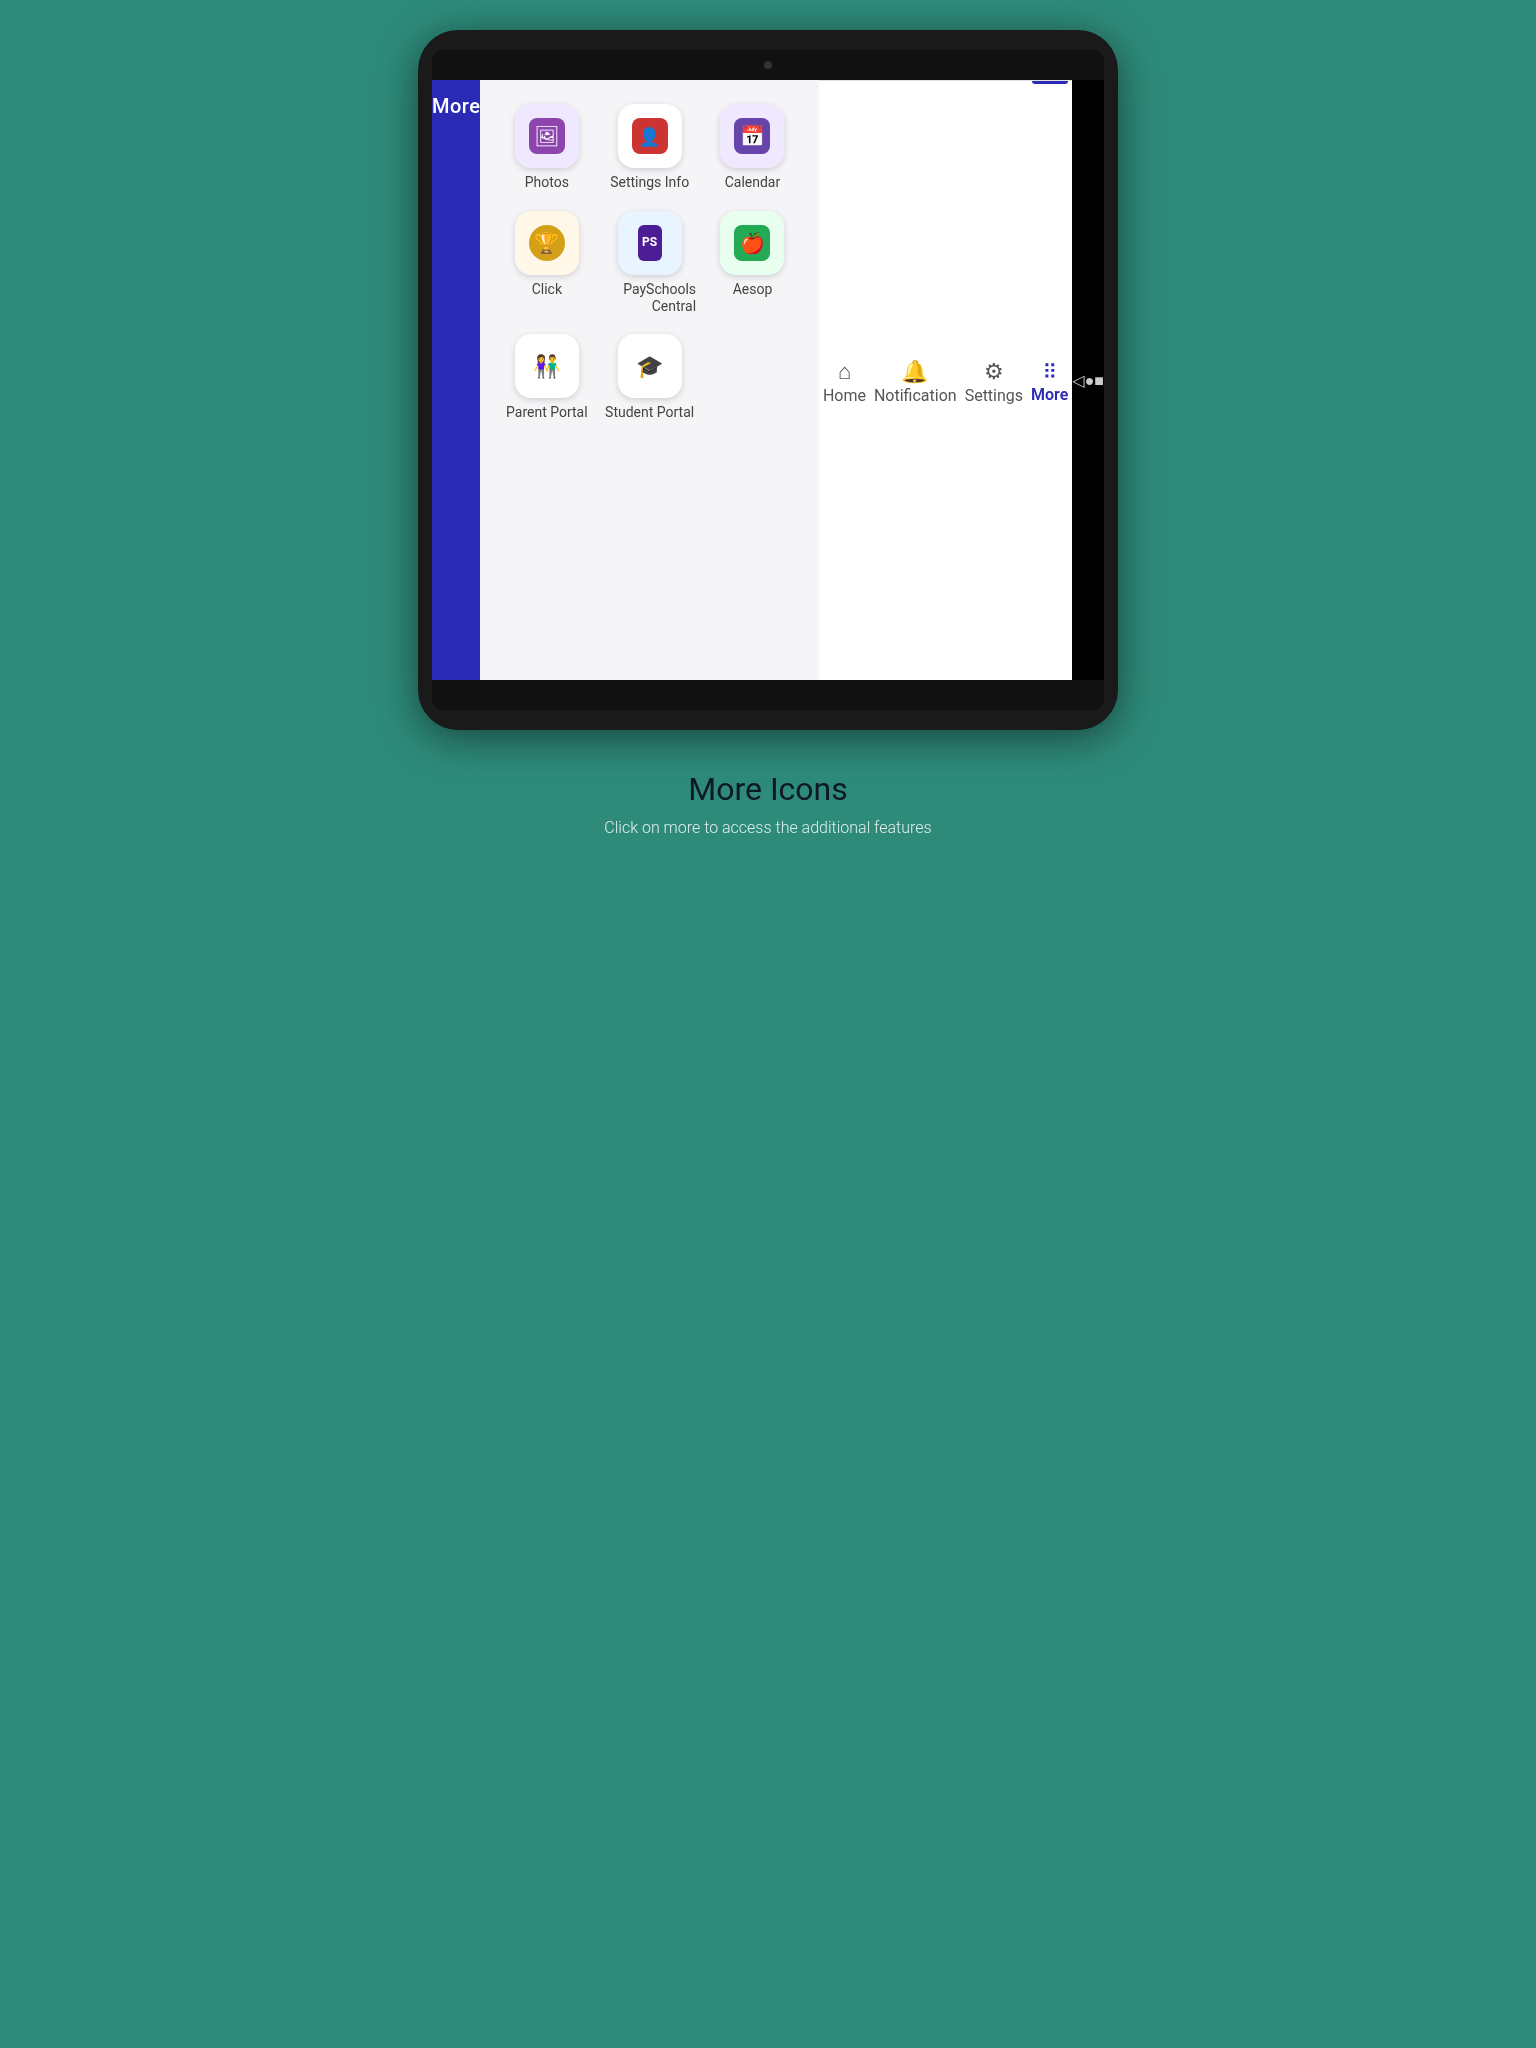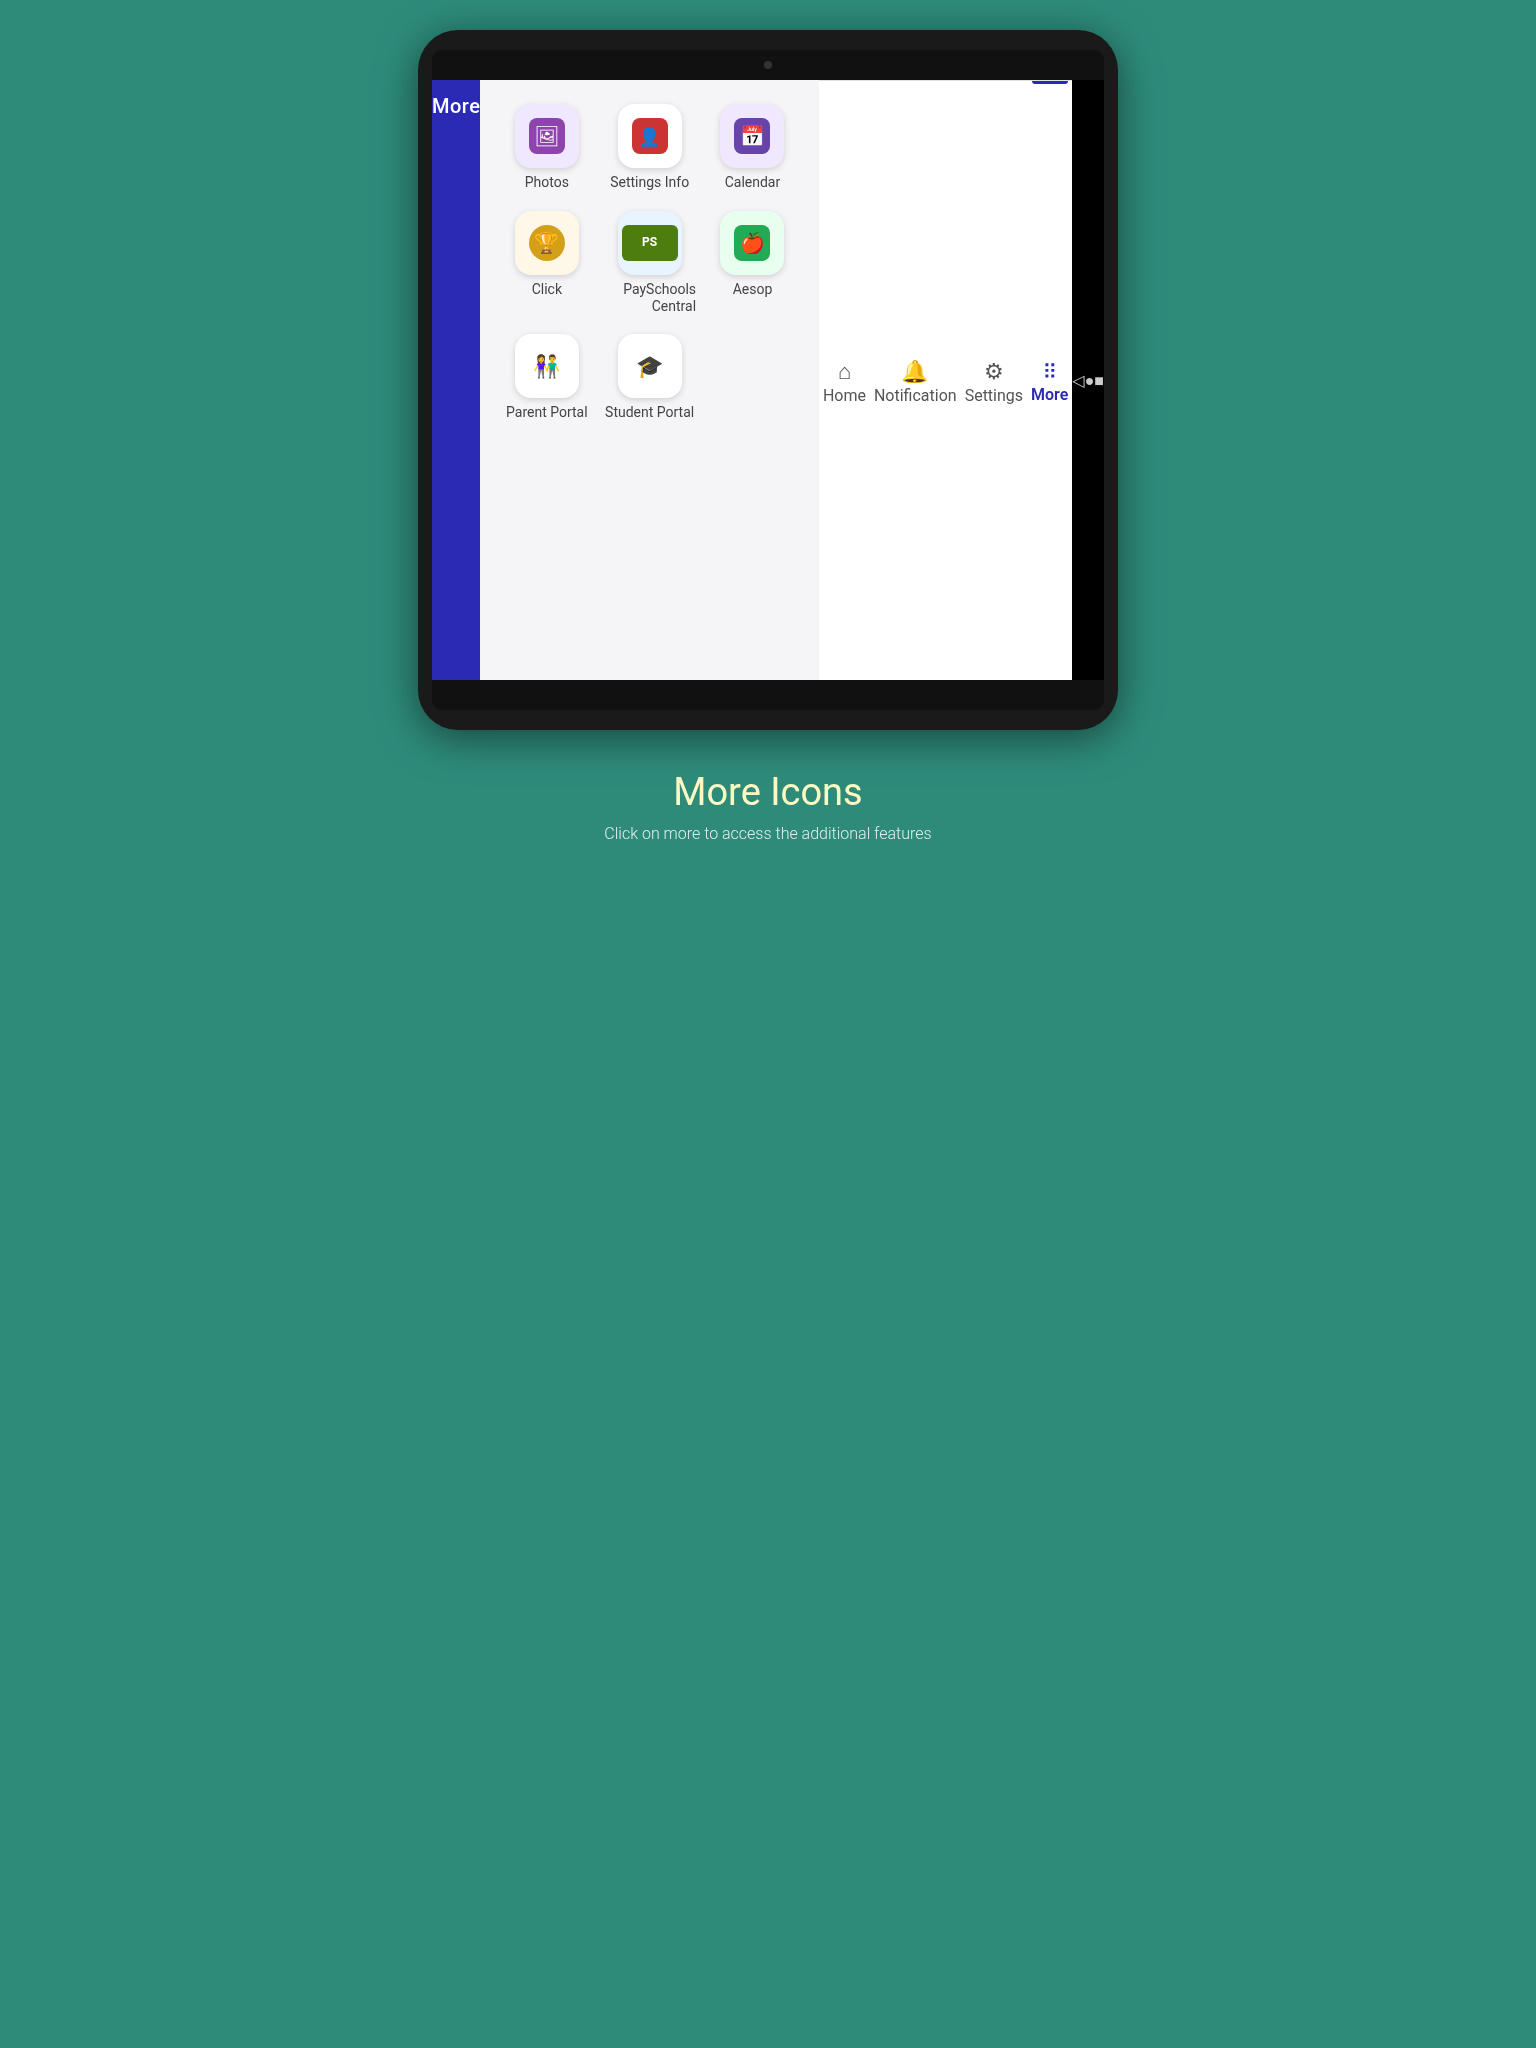--- a/index.html
+++ b/index.html
@@ -179,23 +179,23 @@
       display: flex;
       align-items: center;
       justify-content: center;
       color: #fff;
       font-size: 20px;
     }
 
     
     .icon-payschools { background: #e8f4ff; }
     .icon-payschools-inner {
-      width: 56px;
-      height: 36px;
-      background: #4d7c0f;
+      width: 24px;
+      height: 36px;
+      background: #4c1d95;
       border-radius: 6px;
       display: flex;
       align-items: center;
       justify-content: center;
       color: #fff;
       font-size: 12px;
       font-weight: bold;
       text-align: center;
       line-height: 1.1;
     }
@@ -298,22 +298,22 @@
       cursor: pointer;
     }
 
     
     .caption-area {
       margin-top: 40px;
       text-align: center;
       padding: 0 60px;
     }
     .caption-title {
-      color: #fef9c3;
-      font-size: 38px;
+      color: #0f172a;
+      font-size: 32px;
       font-weight: 400;
       margin-bottom: 10px;
     }
     .caption-subtitle {
       color: rgba(255,255,255,0.85);
       font-size: 16px;
       font-weight: 300;
     }
 
     

